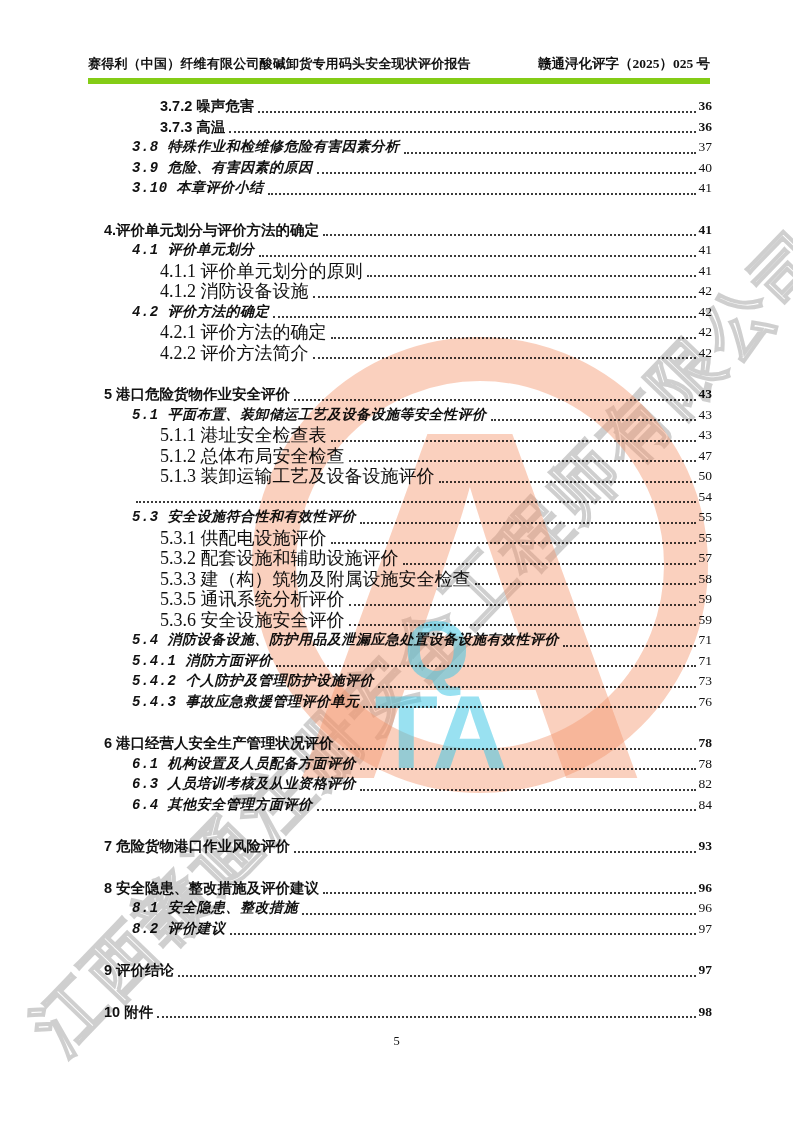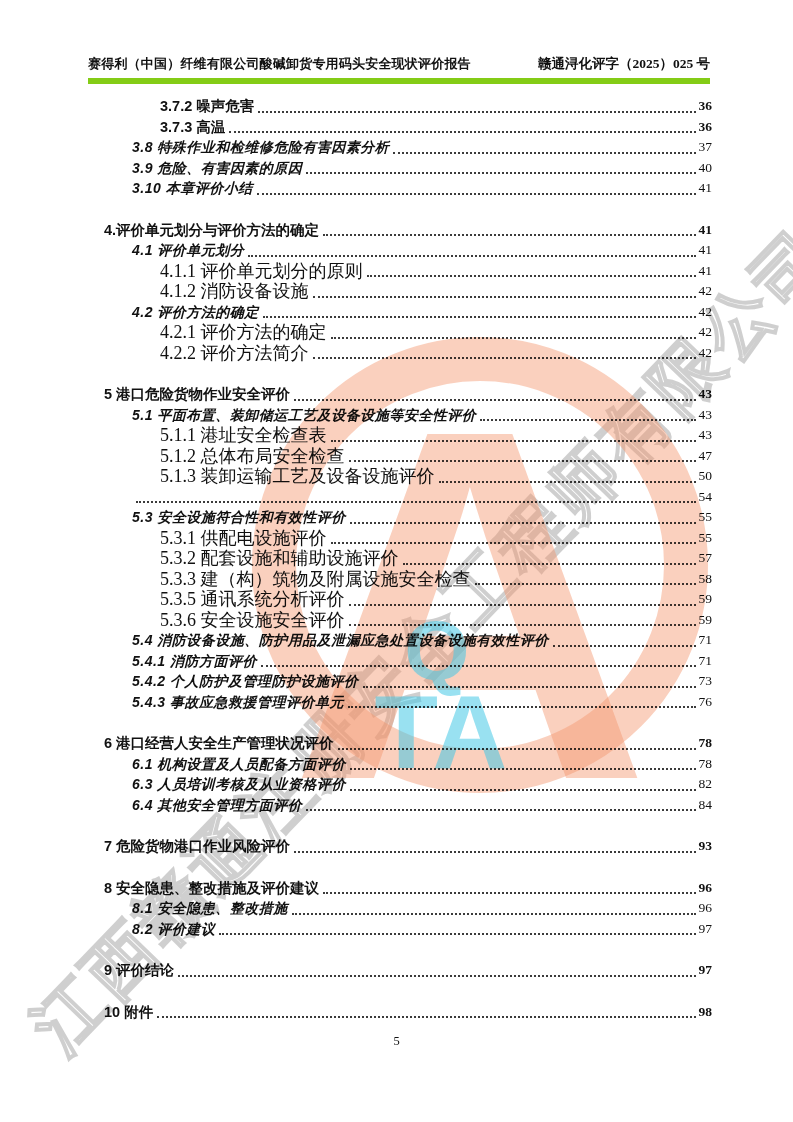--- a/index.html
+++ b/index.html
@@ -20,21 +20,21 @@
   .row{display:flex;align-items:flex-end;height:20.5px;line-height:20.5px;}
   .row.gap{margin-top:21px;}
   .row .txt{white-space:nowrap;}
   .row .leader{flex:1;border-bottom:2.2px dotted #3b3b3b;margin:0 3px 4px 4px;min-width:12px;}
   .row .pg{white-space:nowrap;font-family:"Liberation Serif",serif;font-size:13.5px;}
   .lvl0{padding-left:0;}
   .lvl1{padding-left:28px;}
   .lvl2{padding-left:56px;}
   .s-hei .txt{font-family:"Liberation Sans",sans-serif;font-weight:bold;font-size:14.5px;}
   .s-hei .pg{font-weight:bold;}
-  .s-kai .txt{font-family:Liberation Sans, sans-serif;font-style:italic;font-weight:600;font-size:14px;letter-spacing:.5px;}
+  .s-kai .txt{font-family:Liberation Mono, monospace;font-style:italic;font-weight:600;font-size:14px;letter-spacing:.5px;}
   .s-song .txt{font-family:"Liberation Serif",serif;font-weight:400;font-size:18px;}
   
   .ftr{position:absolute;left:0;right:0;top:1034px;text-align:center;font-size:12.5px;font-family:"Liberation Serif",serif;}
   
   .wm{position:absolute;left:0;top:0;width:793px;height:1122px;pointer-events:none;mix-blend-mode:multiply;}
 </style>
 </head>
 <body>
 
 <div class="hdr">

